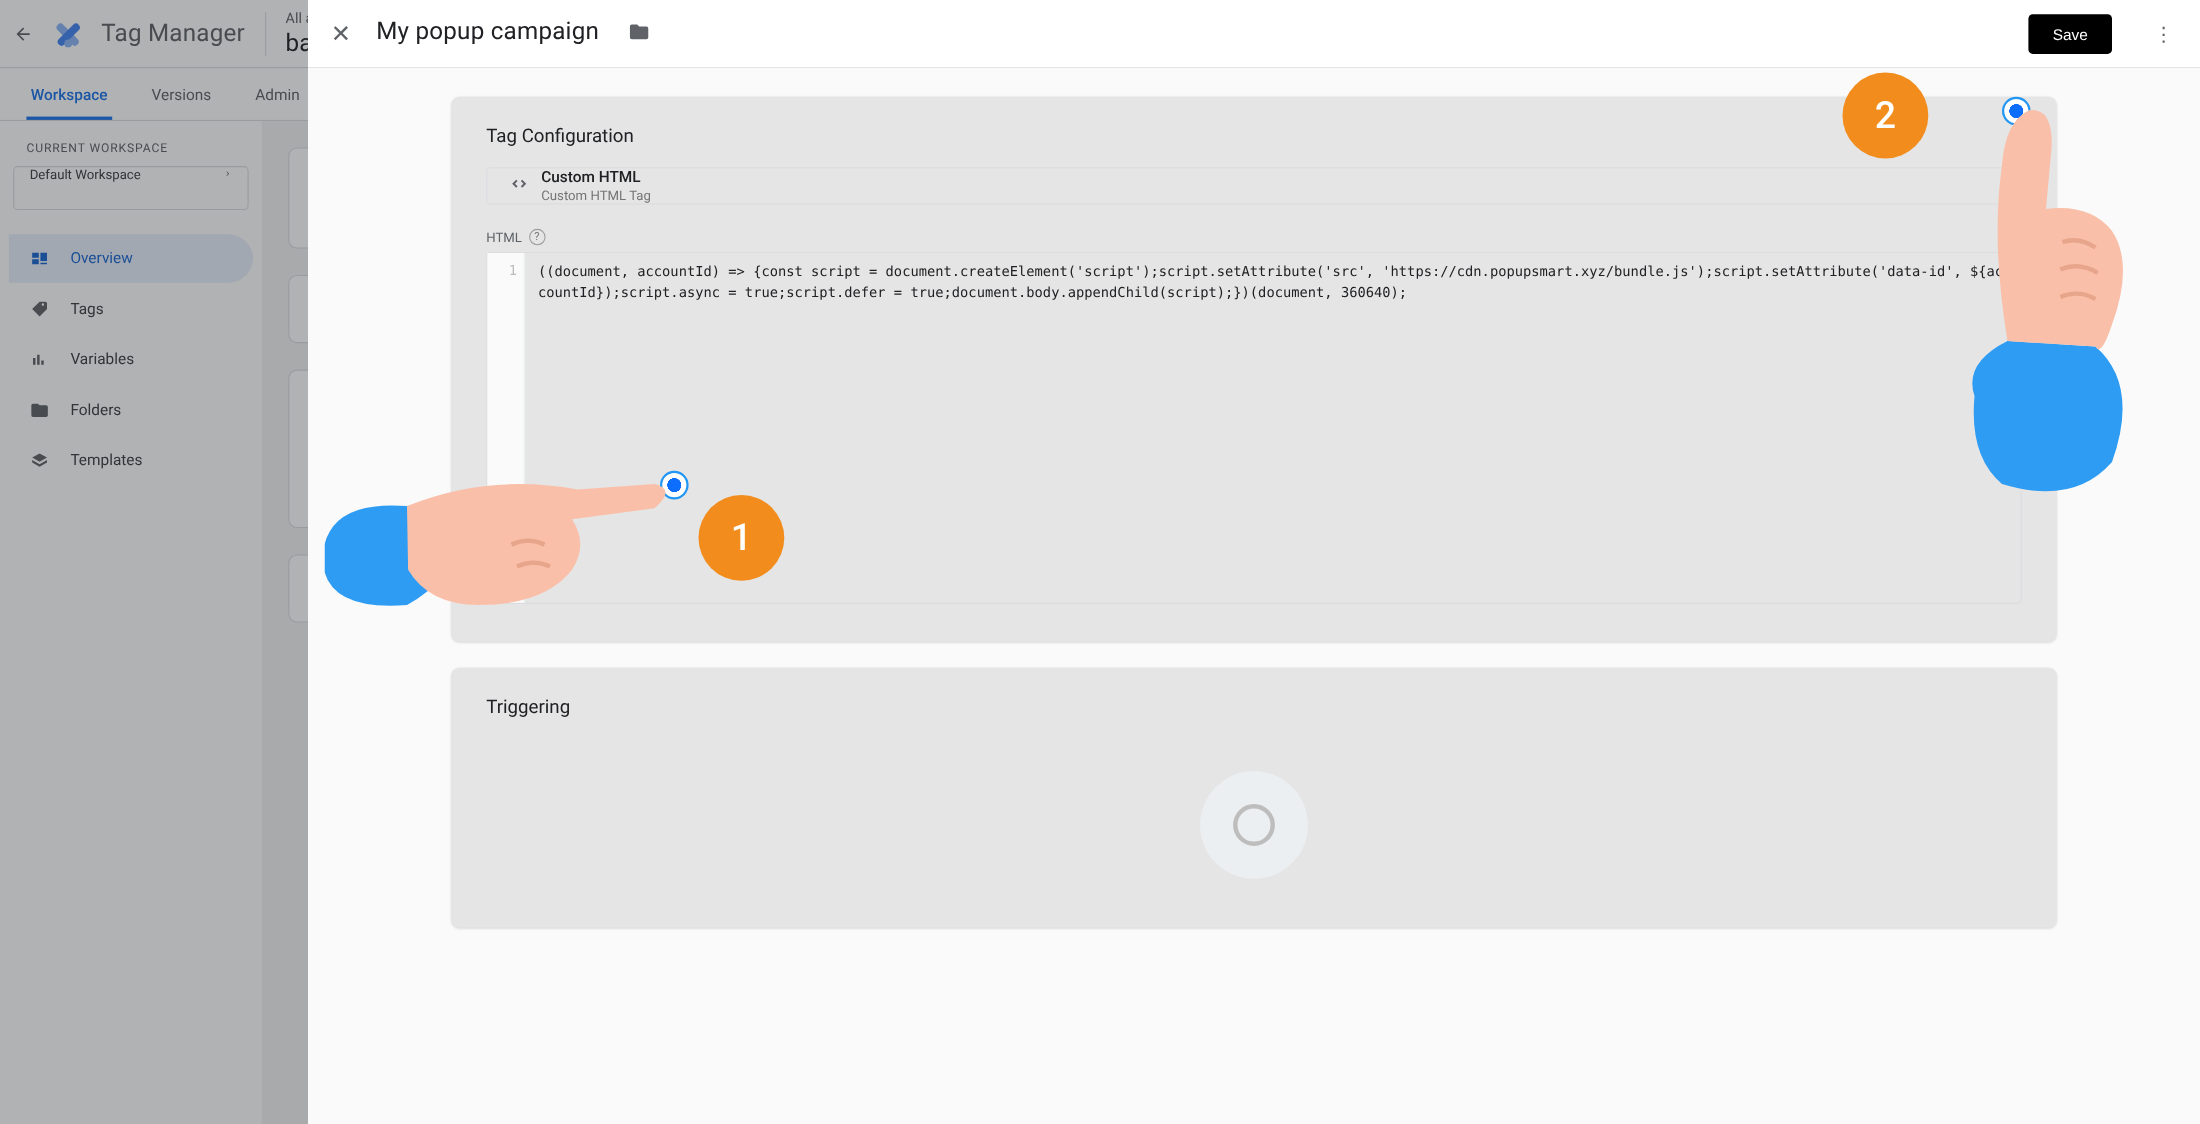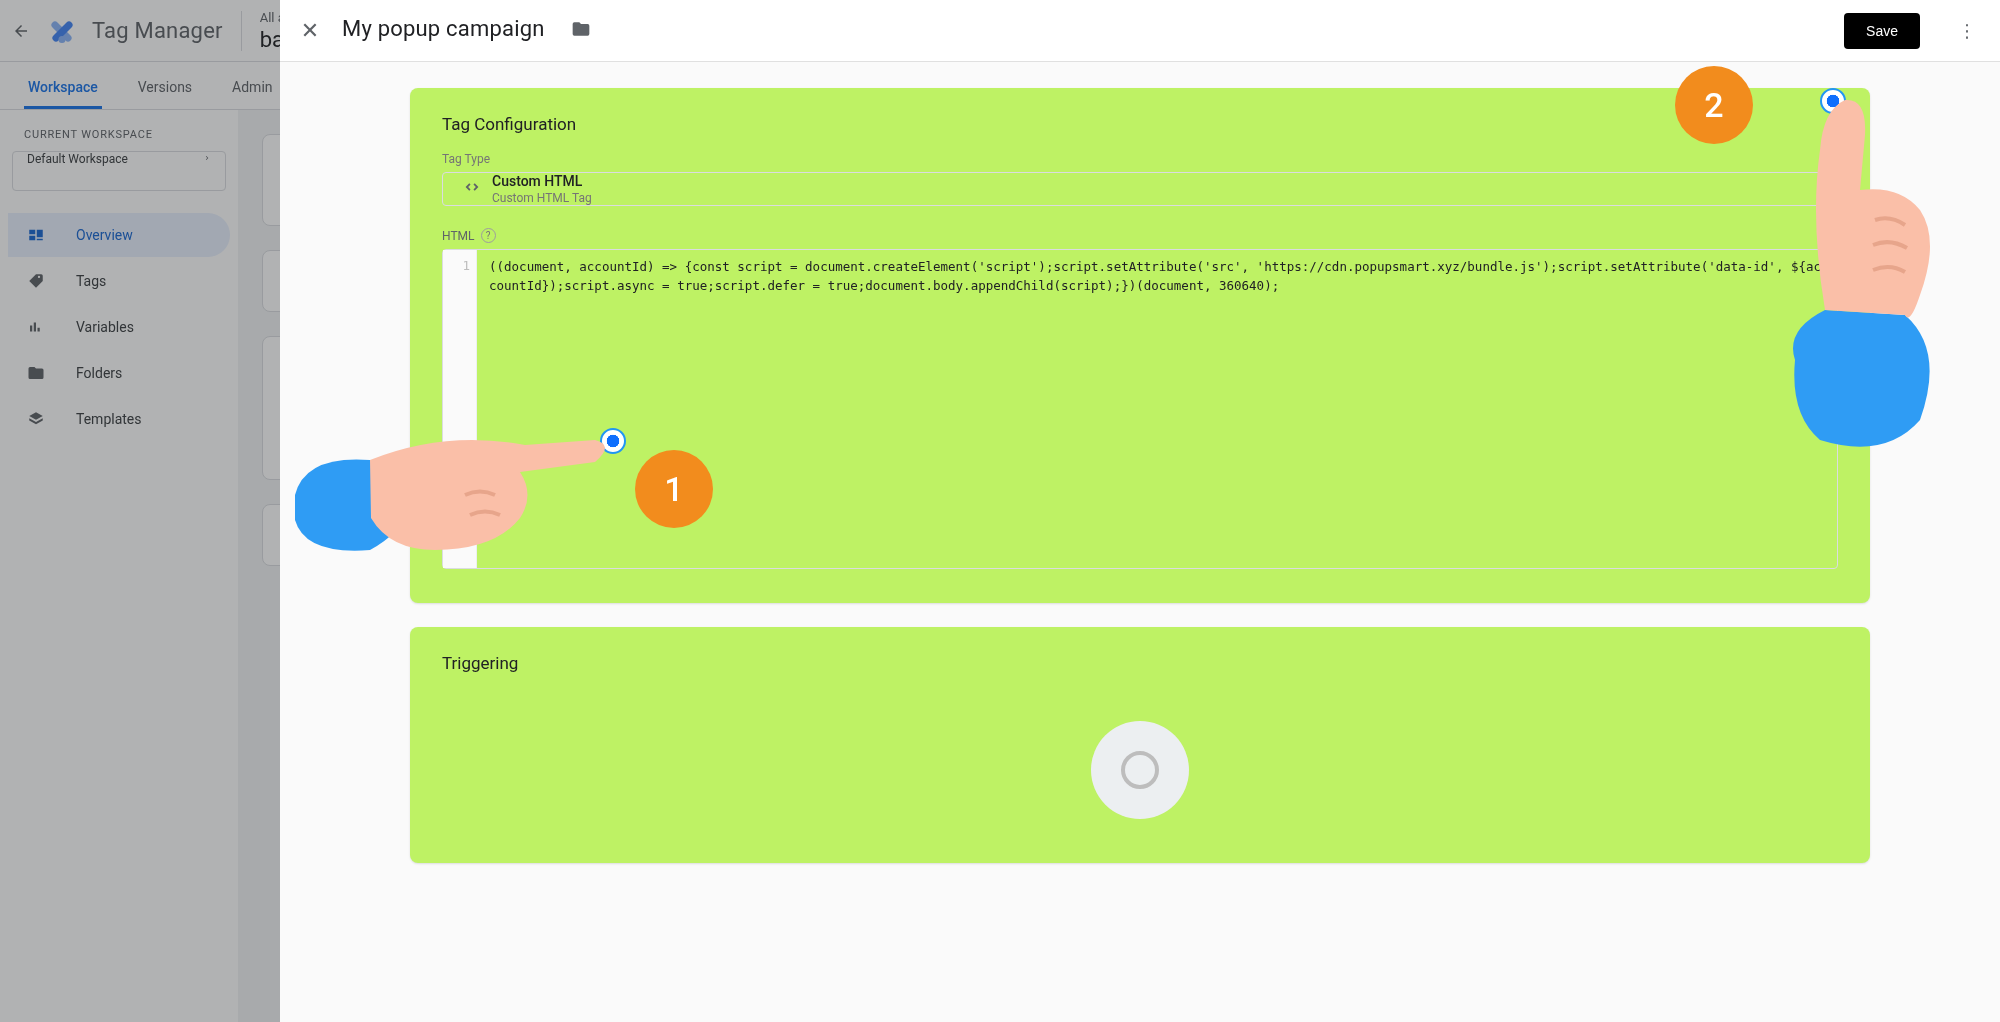--- a/index.html
+++ b/index.html
@@ -17,21 +17,21 @@
 
   .tabs { height:48px; display:flex; align-items:flex-end; padding-left:24px; gap:32px; border-bottom:1px solid #dadce0; font-size:14px; color:#5f6368; }
   .tab { padding:0 4px 14px 4px; cursor:pointer; }
   .tab.active { color:#1a73e8; border-bottom:3px solid #1a73e8; font-weight:500; padding-bottom:11px; }
 
   .body { flex:1; display:flex; overflow:hidden; }
   .sidebar { width:238px; padding-top:18px; }
   .ws-label { font-size:11px; letter-spacing:.8px; color:#5f6368; padding:0 24px 10px 24px; }
   .ws-select { margin:0 12px 22px 12px; height:40px; border:1px solid #dadce0; border-radius:4px; display:flex; align-items:flex-start; justify-content:space-between; padding:0 14px; color:#3c4043; font-size:12px; }
   .nav { display:flex; flex-direction:column; gap:2px; padding:0 8px; }
-  .nav-item { display:flex; align-items:center; gap:30px; height:44px; padding:0 18px; border-radius:0 22px 22px 0; color:#3c4043; font-size:14px; cursor:pointer; }
+  .nav-item { display:flex; align-items:center; gap:18px; height:44px; padding:0 18px; border-radius:0 22px 22px 0; color:#3c4043; font-size:14px; cursor:pointer; }
   .nav-item.active { background:#e8f0fe; color:#1967d2; }
   .nav-ico { width:20px; display:flex; align-items:center; justify-content:center; color:#5f6368; }
   .nav-item.active .nav-ico { color:#1967d2; }
 
   .main { flex:1; background:#f1f3f4; padding:24px; overflow:auto; }
   .ghost-card { background:#fff; border:1px solid #dadce0; border-radius:8px; padding:22px; margin-bottom:24px; color:#3c4043; font-size:14px; }
 
   
   .scrim { position:absolute; inset:0; background:rgba(32,33,36,.35); }
 
@@ -39,21 +39,21 @@
   .panel { position:absolute; top:0; bottom:0; left:280px; right:0; background:#fff; display:flex; flex-direction:column; }
   .panel-top { height:62px; display:flex; align-items:center; padding:0 18px; gap:20px; border-bottom:1px solid #e0e0e0; }
   .close-btn { color:#5f6368; cursor:pointer; width:24px; text-align:center; font-size:22px; }
   .tag-name { font-size:22px; color:#202124; letter-spacing:.2px; border-bottom:1px solid transparent; padding-bottom:4px; }
   .folder-ico { color:#5f6368; margin-left:6px; }
   .panel-top .spacer { flex:1; }
   .save-btn { background:#000000; color:#fff; border:none; border-radius:4px; padding:0 22px; height:36px; font-size:14px; font-weight:500; cursor:pointer; }
   .kebab { color:#5f6368; padding:0 6px 0 18px; cursor:pointer; font-size:18px; }
 
   .panel-body { flex:1; background:#fafafa; overflow:auto; padding:26px 130px; }
-  .card { background:#bef264; border-radius:8px; box-shadow:0 1px 2px rgba(60,64,67,.15); padding:26px 32px 34px 32px; margin-bottom:24px; }
+  .card { background:#e5e5e5; border-radius:8px; box-shadow:0 1px 2px rgba(60,64,67,.15); padding:26px 32px 34px 32px; margin-bottom:24px; }
   .card h2 { font-size:17px; font-weight:400; color:#202124; margin-bottom:18px; }
   .sublabel { font-size:12px; color:#757575; margin-bottom:6px; }
   .tagtype-row { border:1px solid #dadce0; border-radius:4px; padding:0 18px; display:flex; align-items:center; gap:9px; margin-bottom:22px; }
   .tagtype-row .name { font-size:14px; color:#202124; font-weight:500; }
   .tagtype-row .sub { font-size:12px; color:#757575; margin-top:2px; }
 
   .html-label { font-size:12px; color:#5f6368; display:flex; align-items:center; gap:6px; margin-bottom:6px; }
   .help-ico { width:15px; height:15px; border-radius:50%; border:1px solid #9e9e9e; display:inline-flex; align-items:center; justify-content:center; font-size:10px; color:#757575; }
 
   .code-box { border:1px solid #dadce0; border-radius:4px; height:320px; display:flex; font-family:monospace; font-size:12.5px; color:#202124; }
@@ -189,21 +189,20 @@
         </svg>
     </span>
     <span class="spacer"></span>
     <button class="save-btn">Save</button>
     <span class="kebab">⋮</span>
   </div>
 
   <div class="panel-body">
     <div class="card">
       <h2>Tag Configuration</h2>
-      <div class="sublabel">Tag Type</div>
       <div class="tagtype-row">
         <span>
           <svg width="22" height="22" viewBox="0 0 24 24">
               <path fill="#5f6368" d="M9 16l-4-4 4-4 1.4 1.4L7.8 12l2.6 2.6zM15 8l4 4-4 4-1.4-1.4L16.2 12l-2.6-2.6z"></path>
             </svg>
         </span>
         <div>
           <div class="name">Custom HTML</div>
           <div class="sub">Custom HTML Tag</div>
         </div>

